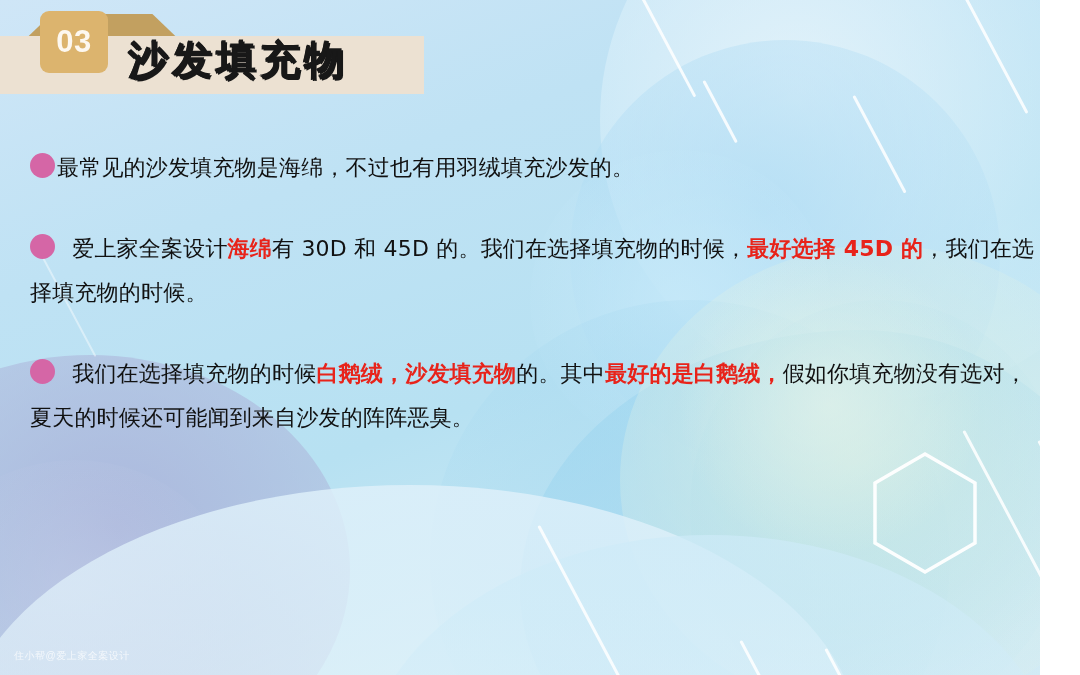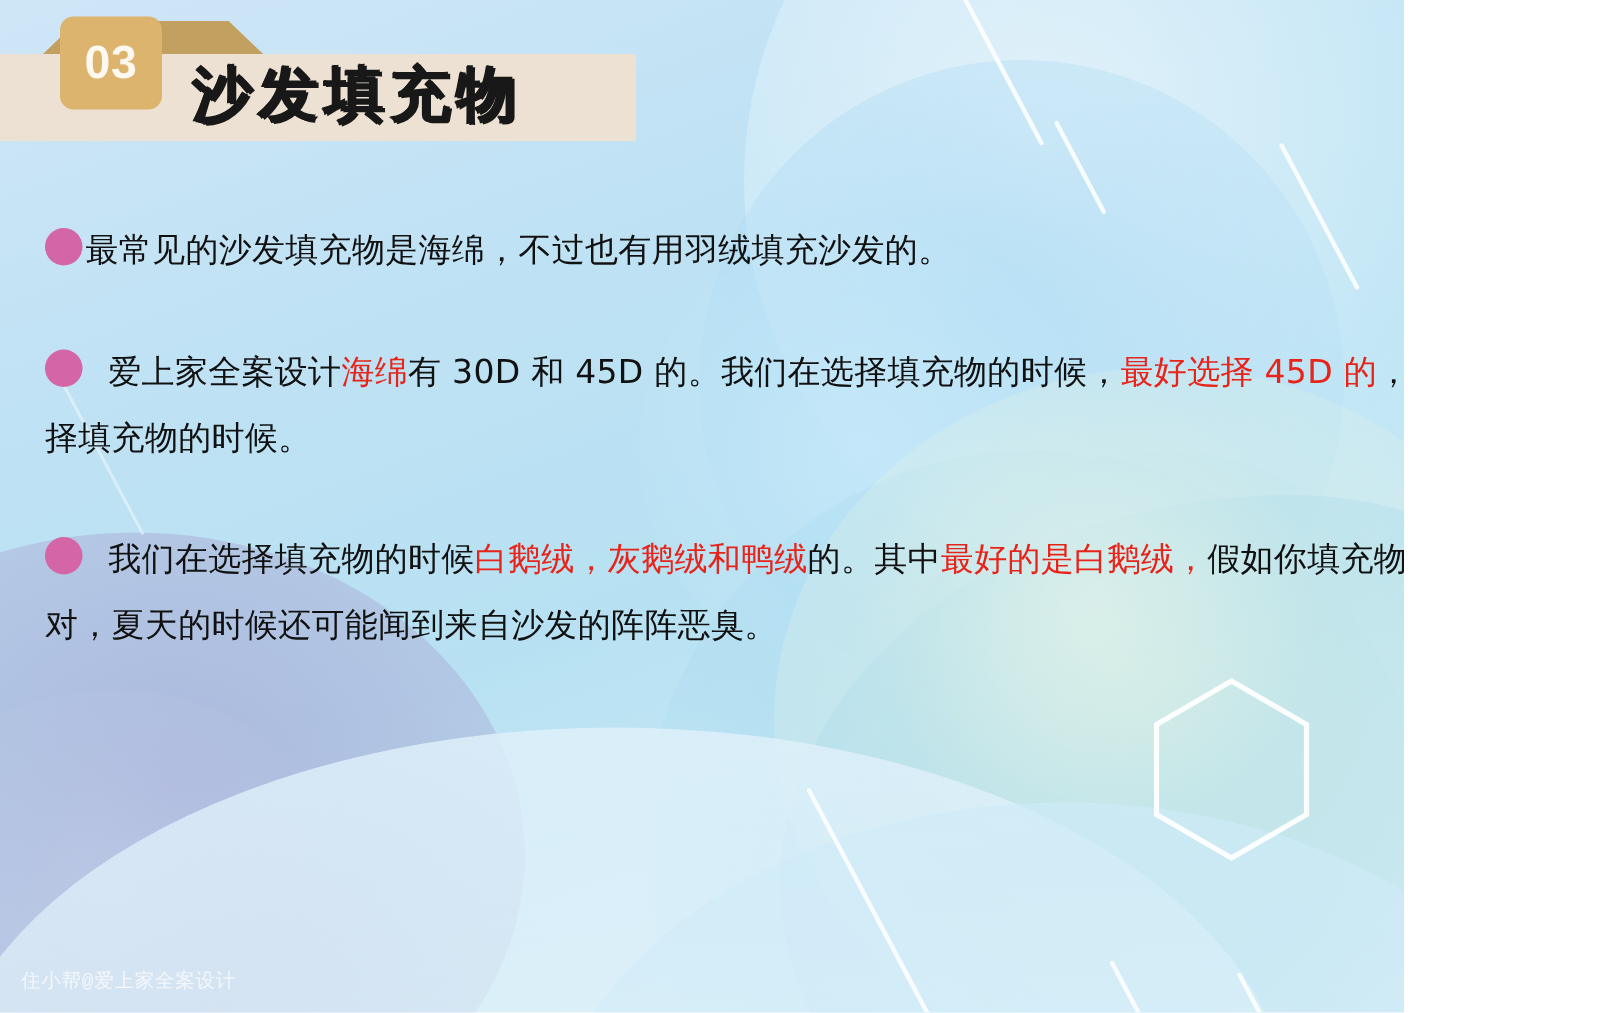--- a/index.html
+++ b/index.html
@@ -2,21 +2,21 @@
 <html><head>
 <meta charset="utf-8">
 <style>
   html, body {
     margin: 0;
     padding: 0;
     background: #ffffff;
   }
   #slide {
     position: relative;
-    width: 936px;
+    width: 1040px;
     height: 675px;
     overflow: hidden;
     font-family: "Liberation Sans", "DejaVu Sans", sans-serif;
     background: linear-gradient(160deg, #cfe6f7 0%, #bfe2f4 28%, #b7e1f2 55%, #c9e9f4 78%, #d9eef6 100%);
   }
 
   
   .bg { position: absolute; inset: 0; overflow: hidden; }
   .blob { position: absolute; border-radius: 50%; }
 
@@ -112,21 +112,21 @@
   }
   .badge-num {
     color: #fdf8f0;
     font-size: 31px;
     font-weight: bold;
     letter-spacing: 0.5px;
     font-family: "Liberation Sans", sans-serif;
   }
   .banner-title {
     position: absolute; left: 128px; top: 28px;
-    font-family: Liberation Serif, serif;
+    font-family: Liberation Mono, monospace;
     font-size: 40px;
     font-weight: bold;
     color: #181818;
     letter-spacing: 4px;
     line-height: 58px;
     white-space: nowrap;
     text-shadow: 1.5px 1.5px 0 #181818, -0.5px 0.5px 0 #181818;
     text-align: right;
   }
 
@@ -148,31 +148,31 @@
   }
   .para .dot {
     display: inline-block;
     width: 25px; height: 25px;
     border-radius: 50%;
     background: #d566a6;
     vertical-align: -3px;
     margin-right: 2px;
   }
   .para .dot.gap { margin-right: 10px; }
-  .red { color: #e8231a; }
+  .red { color: #e8231a; font-weight: bold; }
   .blk { color: #111111; }
 
   
   .watermark {
     position: absolute;
     left: 14px; bottom: 12px;
-    font-size: 13px;
+    font-size: 10px;
     color: rgba(255,255,255,0.72);
     letter-spacing: 0.5px;
-    font-family: Liberation Mono, monospace;
+    font-family: Liberation Sans, sans-serif;
   }
 </style>
 </head>
 <body>
 
 <div id="slide">
 
   <div class="bg">
     <div class="blob blob-tr1"></div>
     <div class="blob blob-tr2"></div>
@@ -215,19 +215,19 @@
   <div class="content">
     <p class="para">
       <span class="dot"></span><span class="blk">最常见的沙发填充物是海绵，不过也有用羽绒填充沙发的。</span>
     </p>
 
     <p class="para">
       <span class="dot gap"></span><span class="blk"> 爱上家全案设计</span><span class="red">海绵</span><span class="blk">有 30D 和 45D 的。我们在选择填充物的时候，</span><span class="red">最好选择 45D 的</span><span class="blk">，我们在选择填充物的时候。</span>
     </p>
 
     <p class="para">
-      <span class="dot gap"></span><span class="blk"> 我们在选择填充物的时候</span><span class="red">白鹅绒，灰鹅绒和鸭绒</span><span class="blk">的。其中</span><span class="red">最好的是白鹅绒，</span><span class="blk">假如你填充物没有选对，夏天的时候还可能闻到来自沙发的阵阵恶臭。</span>
+      <span class="dot gap"></span><span class="blk"> 我们在选择填充物的时候</span><span class="red">白鹅绒，沙发填充物</span><span class="blk">的。其中</span><span class="red">最好的是白鹅绒，</span><span class="blk">假如你填充物没有选对，夏天的时候还可能闻到来自沙发的阵阵恶臭。</span>
     </p>
   </div>
 
   <div class="watermark">住小帮@爱上家全案设计</div>
 
 </div>
 
 </body></html>

